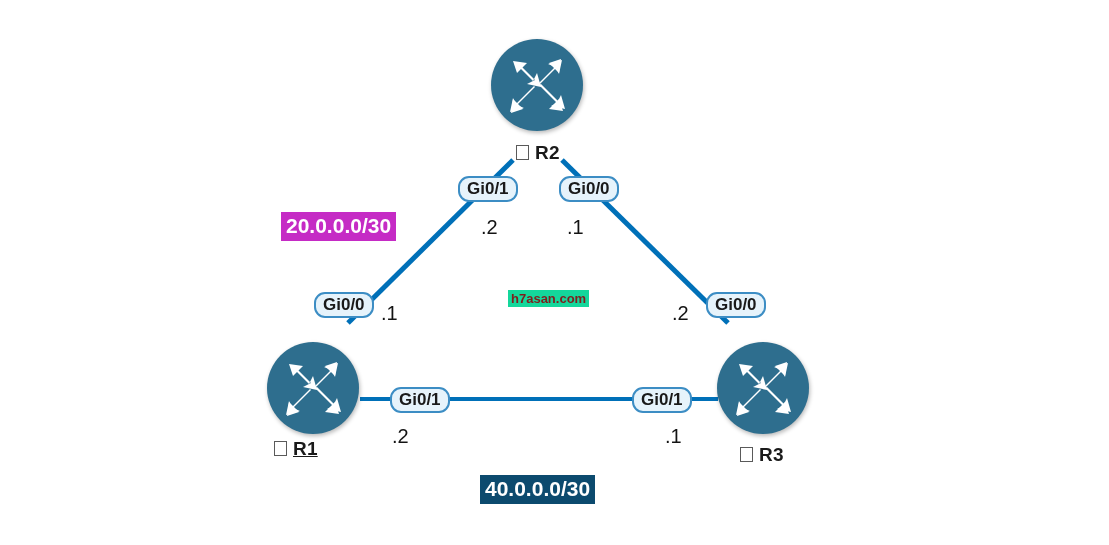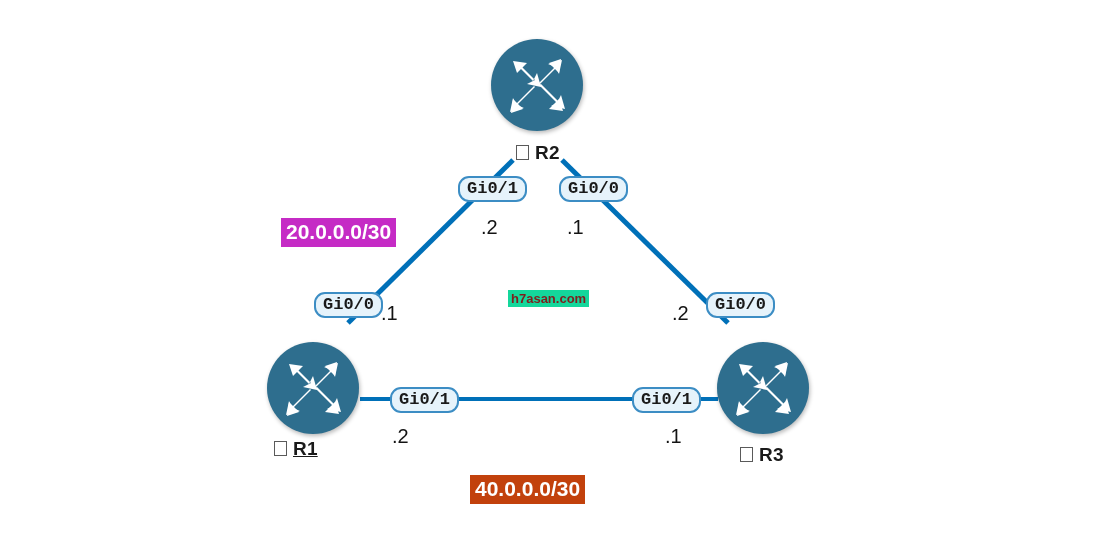--- a/index.html
+++ b/index.html
@@ -11,21 +11,21 @@
     background:#2E6E8E;box-shadow:1px 2px 4px rgba(0,0,0,.28);}
   .router svg{position:absolute;left:0;top:0;width:92px;height:92px;}
 
   .node-label{position:absolute;white-space:nowrap;font-size:19px;font-weight:bold;
     color:#1a1a1a;letter-spacing:.2px;}
   .node-label .gbox{display:inline-block;width:11px;height:13px;border:1.4px solid #5a5a5a;
     vertical-align:-1px;margin-right:6px;background:#fff;}
 
   .iface{position:absolute;background:#E6F3FB;border:2px solid #3C8DC4;border-radius:11px;
     padding:1px 7px 2px 7px;font-size:17px;font-weight:bold;color:#1a1a1a;
-    white-space:nowrap;line-height:19px;font-family:Liberation Mono, monospace;}
+    white-space:nowrap;line-height:19px;}
 
   .octet{position:absolute;font-size:20px;color:#131313;white-space:nowrap;}
 
   .subnet{position:absolute;font-size:21px;font-weight:bold;color:#ffffff;
     white-space:nowrap;padding:2px 5px 3px 5px;line-height:24px;}
 
   .watermark{position:absolute;font-size:13px;font-weight:bold;color:#7f1d1d;
     background:#14D79B;padding:1px 3px;white-space:nowrap;line-height:15px;}
 </style>
 </head>
@@ -107,20 +107,20 @@
   <div class="node-label" style="left:740px;top:444px;">
     <span class="gbox"></span><span>R3</span>
   </div>
 
   <div class="iface" style="left:706px;top:292px;">Gi0/0</div>
   <div class="octet" style="left:672px;top:302px;">.2</div>
 
   <div class="iface" style="left:632px;top:387px;">Gi0/1</div>
   <div class="octet" style="left:665px;top:425px;">.1</div>
 
-  <div class="subnet" style="left:281px;top:212px;background:#C52BC5;margin-top:6px;">20.0.0.0/30</div>
+  <div class="subnet" style="left:281px;top:212px;background:#C52BC5;">20.0.0.0/30</div>
 
 
-  <div class="subnet" style="left:470px;top:475px;background:#c2410c;">40.0.0.0/30</div>
+  <div class="subnet" style="left:480px;top:475px;background:#0c4a6e;">40.0.0.0/30</div>
 
   <div class="watermark" style="left:508px;top:290px;">h7asan.com</div>
 
 </div>
 
 </body></html>

